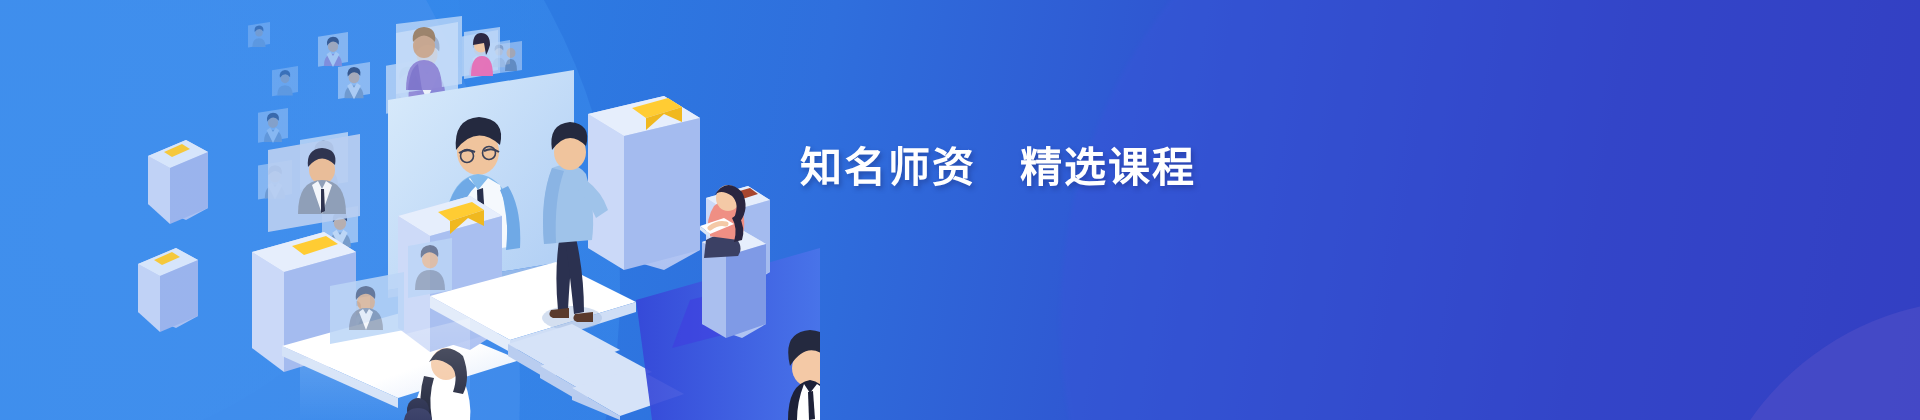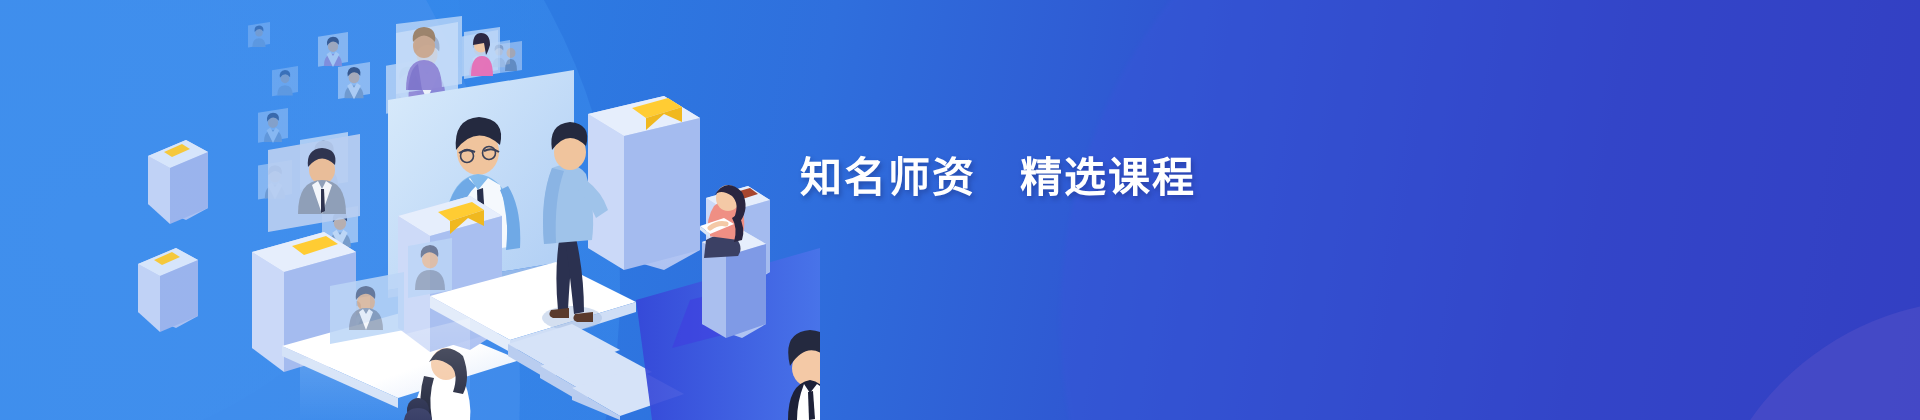--- a/index.html
+++ b/index.html
@@ -52,21 +52,21 @@
     left: -420px; top: -420px;
     width: 880px; height: 880px;
     background: #2e88ec;
     opacity: .5;
   }
 
   
   #headline {
     position: absolute;
     left: 800px;
-    top: 154px;
+    top: 144px;
     color: #ffffff;
     font-size: 42px;
     font-weight: bold;
     letter-spacing: 2px;
     line-height: 1.15;
     white-space: pre;
     text-shadow: 2px 3px 5px rgba(20, 30, 90, .35);
     z-index: 40;
     text-align: right;
   }

